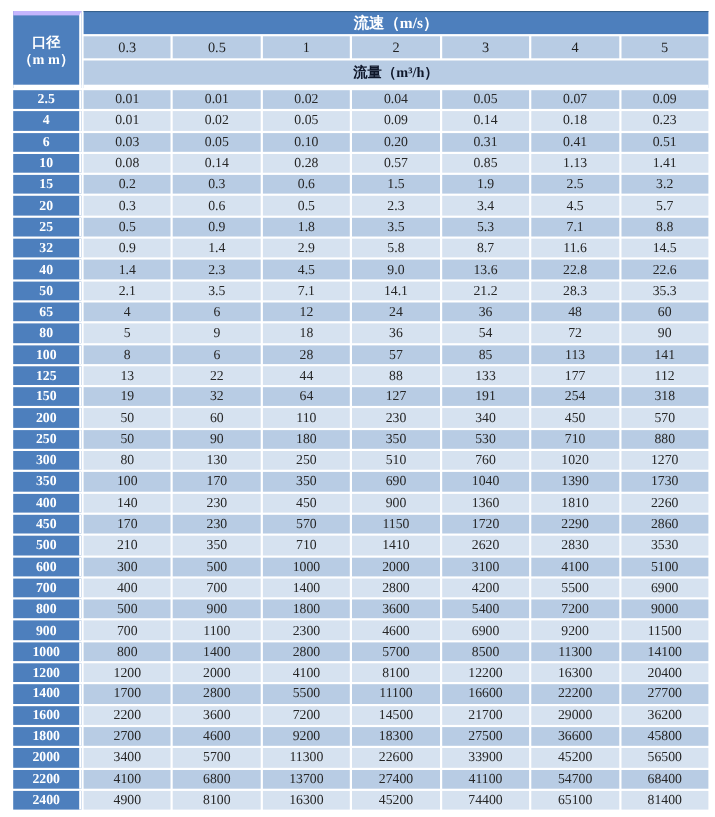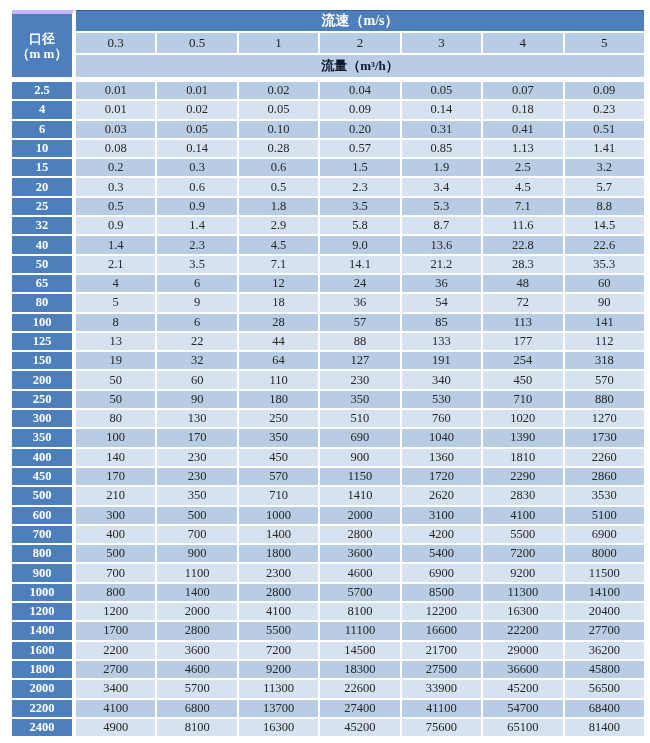--- a/index.html
+++ b/index.html
@@ -346,21 +346,21 @@
           <td>6900</td>
         </tr>
         <tr class="r-dark">
           <th class="diam">800</th>
           <td>500</td>
           <td>900</td>
           <td>1800</td>
           <td>3600</td>
           <td>5400</td>
           <td>7200</td>
-          <td>8000</td>
+          <td>9000</td>
         </tr>
         <tr class="r-light">
           <th class="diam">900</th>
           <td>700</td>
           <td>1100</td>
           <td>2300</td>
           <td>4600</td>
           <td>6900</td>
           <td>9200</td>
           <td>11500</td>
@@ -434,19 +434,19 @@
           <td>41100</td>
           <td>54700</td>
           <td>68400</td>
         </tr>
         <tr class="r-light">
           <th class="diam">2400</th>
           <td>4900</td>
           <td>8100</td>
           <td>16300</td>
           <td>45200</td>
-          <td>75600</td>
+          <td>74400</td>
           <td>65100</td>
           <td>81400</td>
         </tr>
       </tbody>
   </table>
 </div>
 
 </body></html>

